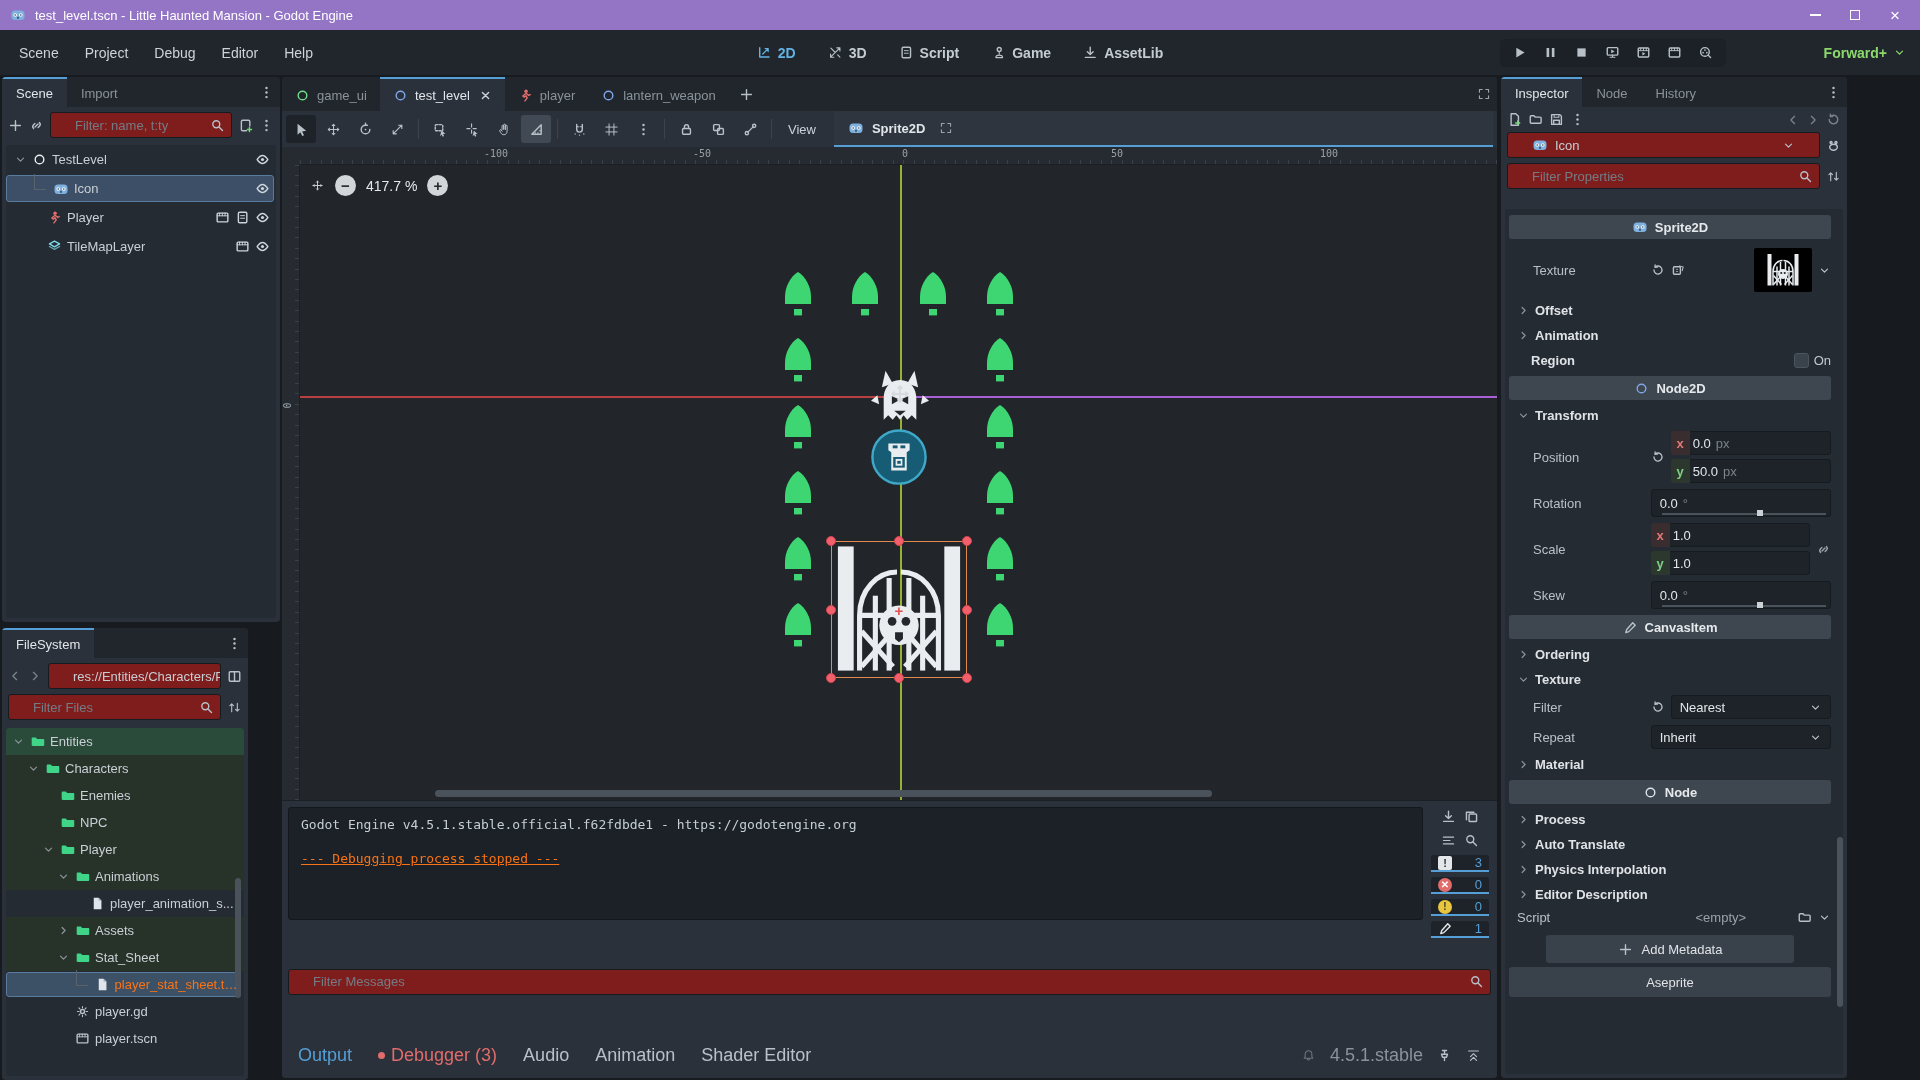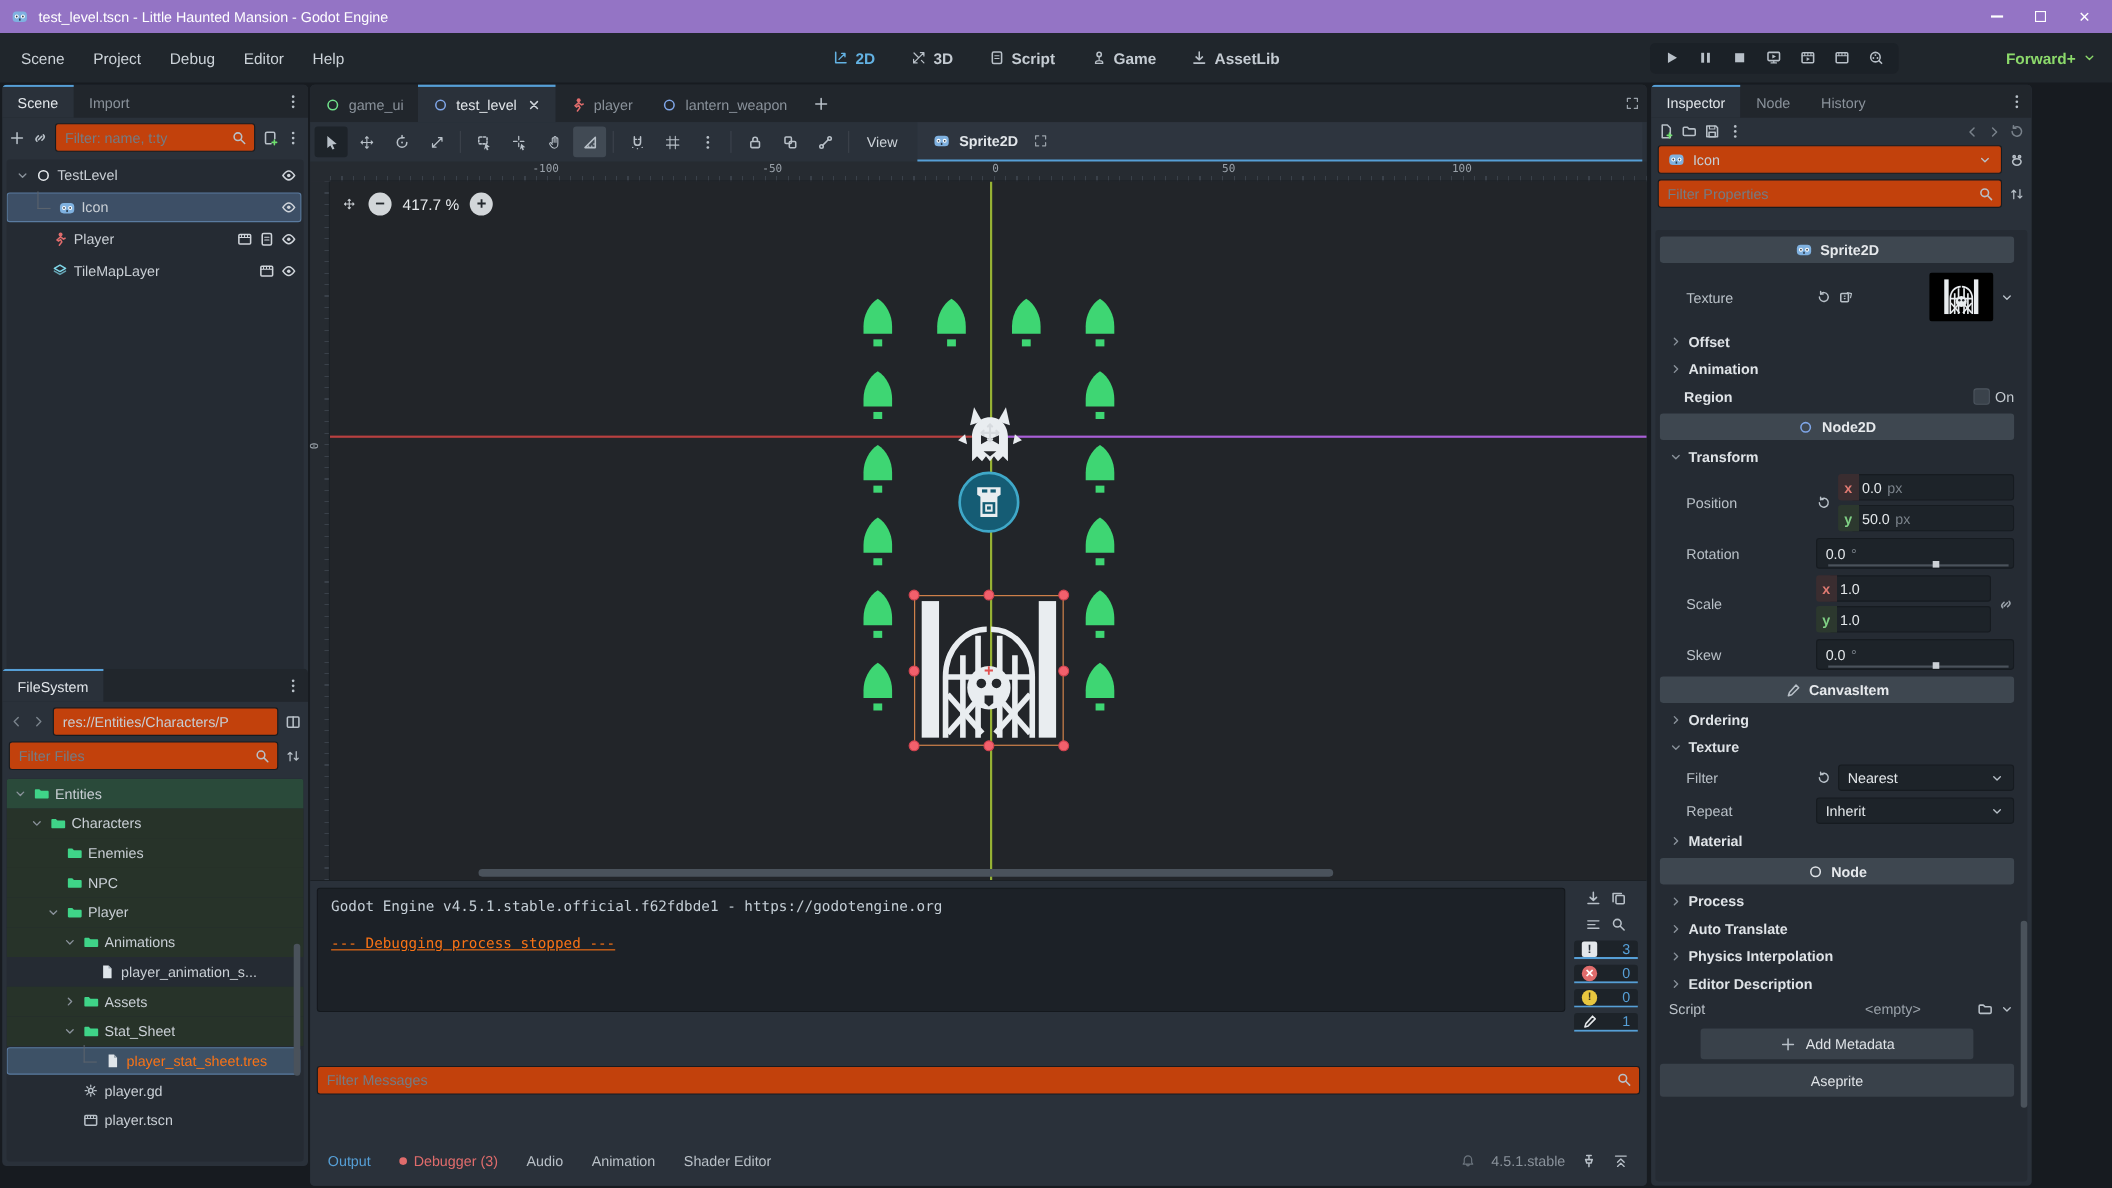--- a/index.html
+++ b/index.html
@@ -27,21 +27,21 @@
   .playbtn{width:24px;height:22px;display:flex;align-items:center;justify-content:center;color:#c9d0d6;}
   .renderer{display:flex;align-items:center;gap:6px;color:#8cd96b;font-weight:bold;font-size:14px;}
   .renderer .icn{color:#8cd96b;}
   
   .panel{position:absolute;background:#2a313a;border-radius:4px;overflow:hidden;}
   .tabstrip{height:30px;display:flex;align-items:stretch;background:#21262c;font-size:13px;color:#8a929b;}
   .tabstrip .tab{display:flex;align-items:center;gap:6px;padding:0 14px;border-top:2px solid transparent;}
   .tabstrip .tab.active{background:#2a313a;color:#e2e6ea;border-top-color:#569fd6;}
   .strip-end{margin-left:auto;display:flex;align-items:center;padding-right:6px;}
   .toolrow{display:flex;align-items:center;gap:6px;padding:5px 6px;}
-  .tinput{flex:1;min-width:0;height:26px;background:#c2410c;border:1px solid #161b20;border-radius:3px;color:#c7cdd3;font-size:13px;padding:0 8px;font-family:"Liberation Sans",sans-serif;}
+  .tinput{flex:1;min-width:0;height:26px;background:#7f1d1d;border:1px solid #161b20;border-radius:3px;color:#c7cdd3;font-size:13px;padding:0 24px;font-family:"Liberation Sans",sans-serif;}
   .tinput::placeholder{color:#737c85;}
   .inp-wrap{flex:1;min-width:0;position:relative;display:flex;align-items:center;}
   .inp-wrap .icn{position:absolute;right:7px;}
   .treearea{background:#252b33;position:absolute;left:4px;right:4px;bottom:4px;border-radius:3px;overflow:hidden;}
   .trow{display:flex;align-items:center;height:29px;font-size:13px;color:#c9cfd5;gap:5px;padding-right:6px;position:relative;}
   .trow .lbl{white-space:nowrap;overflow:hidden;text-overflow:ellipsis;}
   .trow .spacer{flex:1;}
   .trow.selected .selbg{position:absolute;top:1px;bottom:1px;border-radius:3px;background:#3d4f66;border:1px solid #5a7ba0;left:0;right:2px;z-index:0;}
   .trow>*{z-index:1;}
   .conn{width:12px;height:16px;border-left:1.5px solid #5a636d;border-bottom:1.5px solid #5a636d;margin:-8px 2px 6px 4px;}
@@ -86,21 +86,21 @@
   .out-row{display:flex;gap:6px;flex:1;min-height:0;}
   .out-log{flex:1;background:#1c2127;border:1px solid #14181d;border-radius:3px;padding:8px 12px;font-family:"DejaVu Sans Mono",monospace;font-size:13px;line-height:17px;color:#c4ced6;white-space:pre;overflow:hidden;}
   .out-log .dim{color:#f97316;text-decoration:underline;}
   .out-side{width:62px;display:flex;flex-direction:column;gap:5px;align-items:center;}
   .side-icons{display:flex;gap:8px;padding:2px 0;}
   .badge{width:58px;height:28px;background:#1d2329;border-bottom:2px solid #569fd6;border-radius:3px 3px 0 0;display:flex;align-items:center;justify-content:space-between;padding:0 7px;}
   .badge .cnt{color:#569fd6;font-size:13px;}
   .b-sq{width:14px;height:14px;border-radius:2px;background:#e4e7ea;color:#2a3139;font-weight:bold;font-size:11px;display:flex;align-items:center;justify-content:center;}
   .b-ci{width:14px;height:14px;border-radius:50%;display:flex;align-items:center;justify-content:center;font-size:10px;font-weight:bold;}
   .filtermsg{margin-top:6px;}
-  .btabs{height:34px;display:flex;align-items:center;gap:26px;padding:0 10px;font-size:13px;color:#b9c0c7;}
+  .btabs{height:34px;display:flex;align-items:center;gap:26px;padding:0 10px;font-size:18px;color:#b9c0c7;}
   .btab.active{color:#569fd6;}
   .btab.err{color:#e06c6c;display:flex;align-items:center;gap:6px;}
   .btab.err::before{content:"";width:7px;height:7px;border-radius:50%;background:#e06c6c;display:inline-block;}
   .btabs-right{margin-left:auto;display:flex;align-items:center;gap:14px;color:#8a929b;}
   
   .insp-content{position:absolute;left:4px;right:4px;top:132px;bottom:4px;background:#252b33;border-radius:3px;overflow:hidden;padding:3px 12px 3px 4px;font-size:13px;}
   .ihdr{height:24px;margin:3px 0;background:#3e4750;border-radius:3px;display:flex;align-items:center;justify-content:center;gap:7px;color:#e6e9ec;font-weight:bold;}
   .igrp{height:25px;display:flex;align-items:center;gap:5px;padding-left:8px;color:#dfe3e7;font-weight:bold;}
   .iprop{display:grid;grid-template-columns:44% 56%;align-items:center;padding:3px 0;color:#b9c0c7;}
   .iprop .plabel{padding-left:24px;white-space:nowrap;overflow:hidden;}
@@ -419,21 +419,21 @@
         <span class="icn" style="color: rgb(207, 212, 218);">
           <svg viewBox="0 0 16 16" width="15" height="15" fill="none" stroke="currentColor" stroke-width="1.5" stroke-linecap="round" stroke-linejoin="round">
             <path d="M2.3 8C4.4 5 6.2 3.7 8 3.7S11.6 5 13.7 8c-2.1 3-3.9 4.3-5.7 4.3S4.4 11 2.3 8z"></path>
             <circle cx="8" cy="8" r="1.7" fill="currentColor" stroke="none"></circle>
           </svg>
         </span>
       </div>
     </div>
 </div>
 
-<div class="panel" style="left:2px;top:608px;width:278px;height:452px;">
+<div class="panel" style="left:2px;top:628px;width:246px;height:452px;">
   <div class="tabstrip" id="fs-tabs">
       <div class="tab active">
         <span>FileSystem</span>
       </div>
       <div class="strip-end">
         <span class="icn">
           <svg viewBox="0 0 16 16" width="15" height="15" fill="currentColor">
             <circle cx="8" cy="3.1" r="1.3"></circle>
             <circle cx="8" cy="8" r="1.3"></circle>
             <circle cx="8" cy="12.9" r="1.3"></circle>

